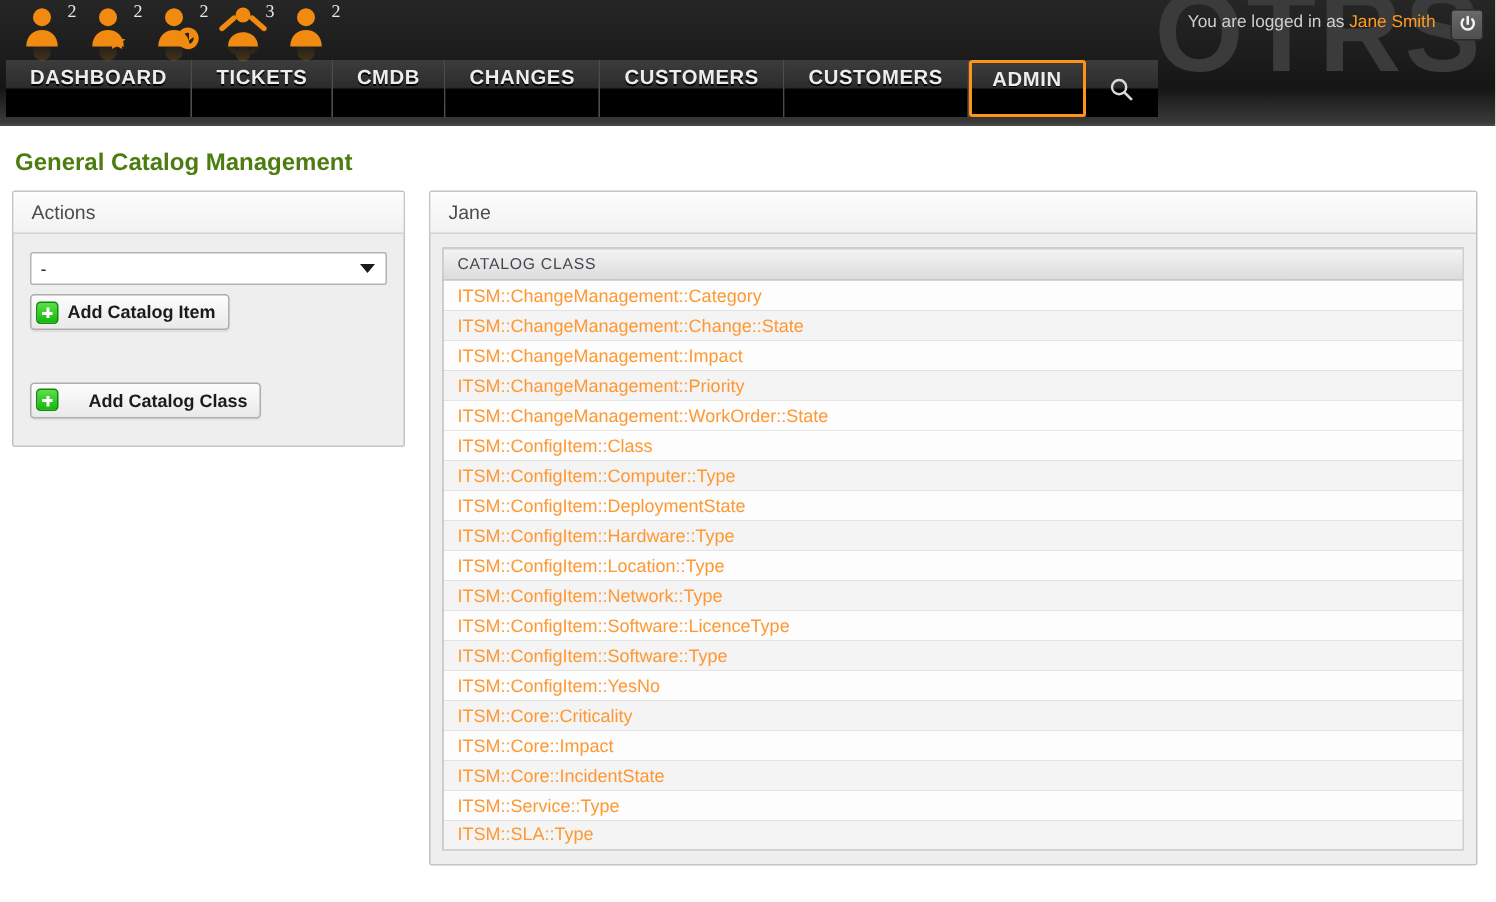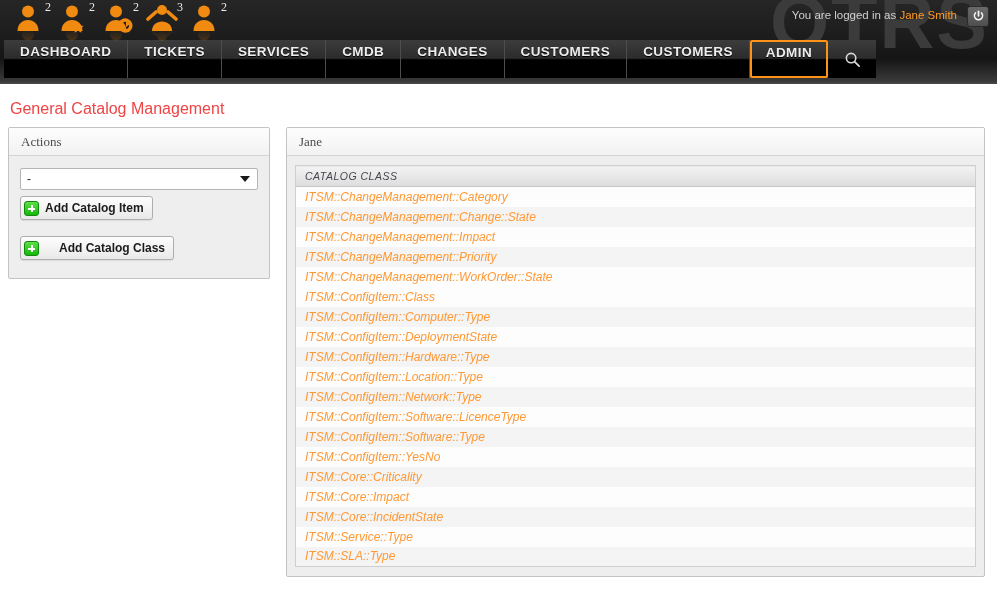--- a/index.html
+++ b/index.html
@@ -146,43 +146,42 @@
     height: 517px;
     background: #fff;
     border-top: 2px solid #ffffff;
   }
 
   #page-title {
     position: absolute;
     left: 10px;
     top: 14px;
     font-size: 16px;
-    font-weight: normal;
-    color: #ef4444;
+    font-weight: bold;
+    color: #4d7c0f;
     text-align: center;
   }
 
   
   #sidebar {
     position: absolute;
     left: 8px;
     top: 41px;
     width: 262px;
     background: #eeeeee;
     border: 1px solid #c3c3c3;
     border-radius: 2px;
   }
   .widget-header {
     height: 28px;
     background: linear-gradient(180deg, #fdfdfd 0%, #f2f2f2 100%);
     border-bottom: 1px solid #d3d3d3;
     display: flex;
     align-items: center;
     padding-left: 12px;
-    font-family: Liberation Serif, serif;
   }
   .widget-header span {
     font-size: 13px;
     color: #4c4c4c;
   }
   #sidebar-body {
     padding: 12px 11px 18px 11px;
   }
   #catalog-select {
     width: 100%;
@@ -217,21 +216,21 @@
     border: 1px solid #aeaeae;
     border-radius: 3px;
     cursor: pointer;
     box-shadow: 0 1px 1px rgba(0,0,0,.08);
   }
   .action-button span.label {
     font-size: 12px;
     font-weight: bold;
     color: #1b1b1b;
   }
-  #add-catalog-class-button { margin-top: 16px; gap: 20px; }
+  #add-catalog-class-button { margin-top: 34px; gap: 20px; }
   .plus-icon {
     width: 15px; height: 15px;
     background: linear-gradient(180deg, #5ddf4a 0%, #14b80a 100%);
     border: 1px solid #0f8a0a;
     border-radius: 3px;
     position: relative;
     flex: none;
   }
   .plus-icon:before, .plus-icon:after {
     content: "";
@@ -250,21 +249,20 @@
     background: #eeeeee;
     border: 1px solid #c3c3c3;
     border-radius: 2px;
   }
   #list-body { padding: 9px 8px 9px 8px; }
   #catalog-table {
     width: 100%;
     border: 1px solid #cfcfcf;
     border-collapse: collapse;
     background: #a3a3a3;
-    font-style: italic;
   }
   #catalog-table th {
     text-align: left;
     height: 21px;
     padding: 0 0 0 9px;
     font-size: 10.5px;
     font-weight: normal;
     letter-spacing: .5px;
     color: #43474d;
     background: linear-gradient(180deg, #f3f3f3 0%, #dcdcdc 100%);
@@ -357,23 +355,20 @@
   </div>
 
   <div id="nav">
       <div class="nav-item">
         <span>DASHBOARD</span>
       </div>
       <div class="nav-item">
         <span>TICKETS</span>
       </div>
       <div class="nav-item">
-        <span>SERVICES</span>
-      </div>
-      <div class="nav-item">
         <span>CMDB</span>
       </div>
       <div class="nav-item">
         <span>CHANGES</span>
       </div>
       <div class="nav-item">
         <span>CUSTOMERS</span>
       </div>
       <div class="nav-item">
         <span>CUSTOMERS</span>

